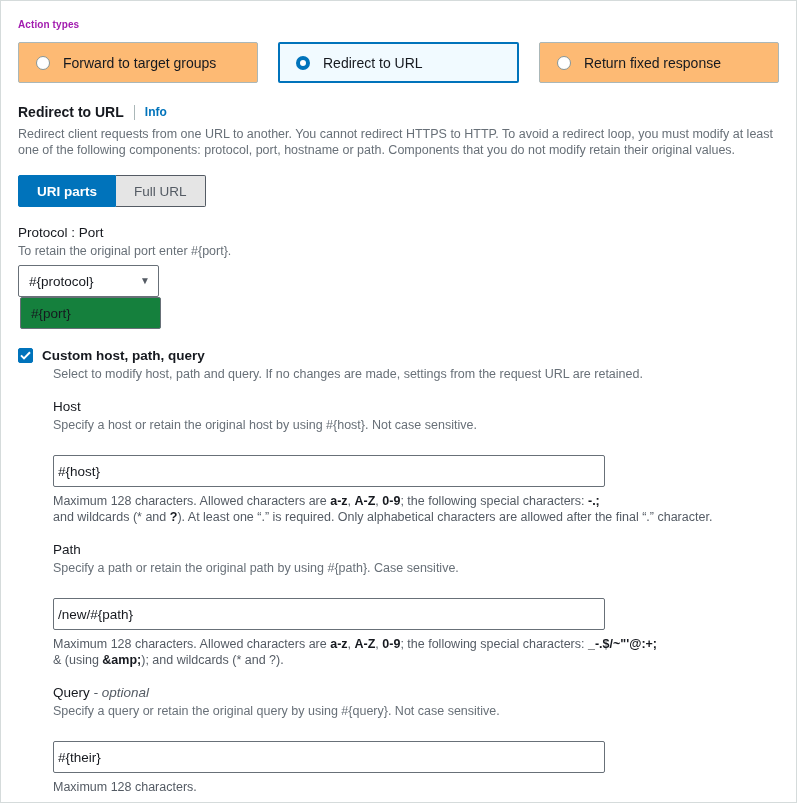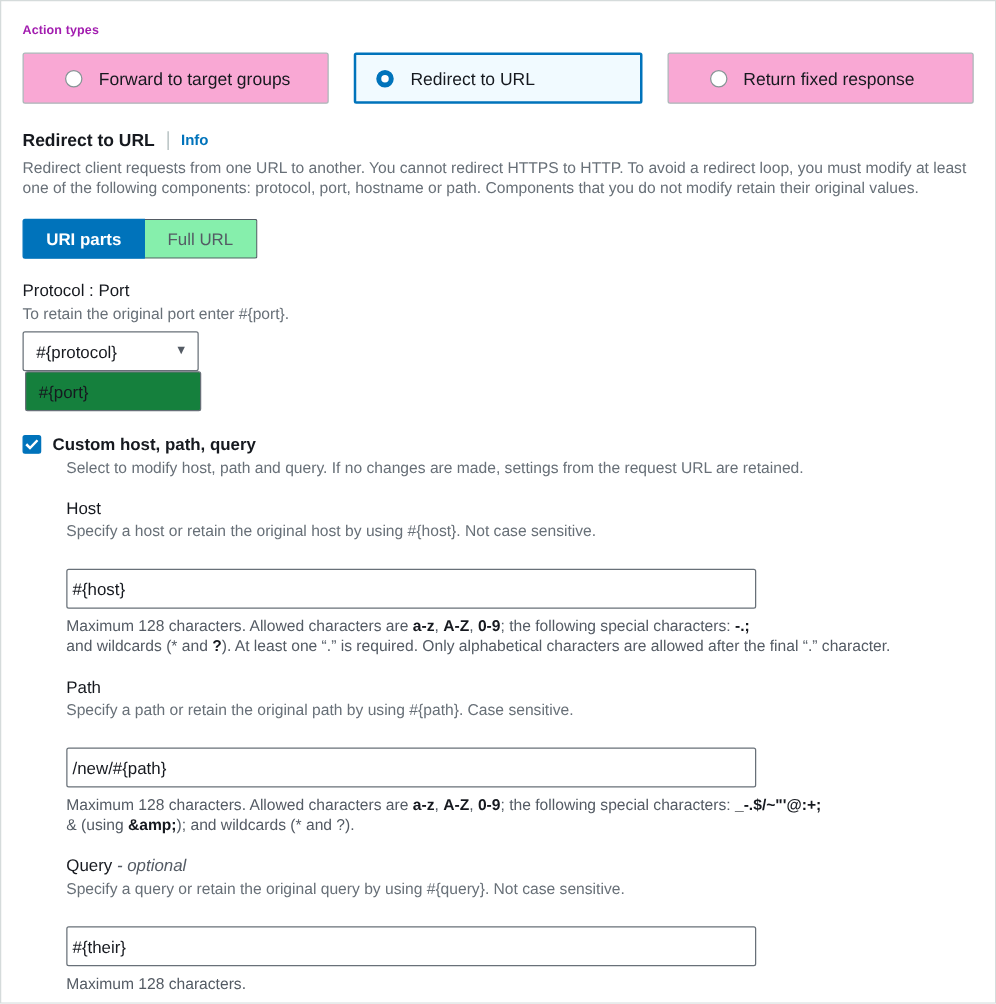--- a/index.html
+++ b/index.html
@@ -20,22 +20,22 @@
   .section-title {
     font-size: 10px; font-weight: bold; color: #a21caf;
     letter-spacing: 0.1px; margin: 0 0 12px 0;
   }
 
   
   .action-types { display: flex; gap: 20px; }
   .action-card {
     flex: 1 1 0; height: 41px;
     border: 1px solid #aab7b8; border-radius: 2px;
-    background: #f9a8d4;
-    display: flex; align-items: center; padding-left: 33px;
+    background: #fdba74;
+    display: flex; align-items: center; padding-left: 17px;
     cursor: pointer;
   }
   .action-card.selected {
     border: 2px solid #0073bb;
     background: #f1faff;
     padding-left: 16px;
   }
   .radio {
     width: 14px; height: 14px; border-radius: 50%;
     border: 1px solid #879596; background: #fff;
@@ -60,21 +60,21 @@
     font-size: 12.5px; color: #687078; line-height: 16px;
     margin-top: 6px; max-width: 762px;
   }
 
   
   .segmented { display: flex; margin-top: 17px; }
   .seg {
     height: 32px; padding: 0 18px;
     display: flex; align-items: center; justify-content: center;
     font-size: 13.5px; border: 1px solid #545b64;
-    background: #86efac; color: #545b64; cursor: pointer;
+    background: #e5e5e5; color: #545b64; cursor: pointer;
   }
   .seg.active {
     background: #0073bb; color: #ffffff; font-weight: bold;
     border-color: #0073bb;
   }
   .seg:first-child { border-radius: 2px 0 0 2px; }
   .seg:last-child { border-radius: 0 2px 2px 0; border-left: none; }
 
   
   .field-label {

